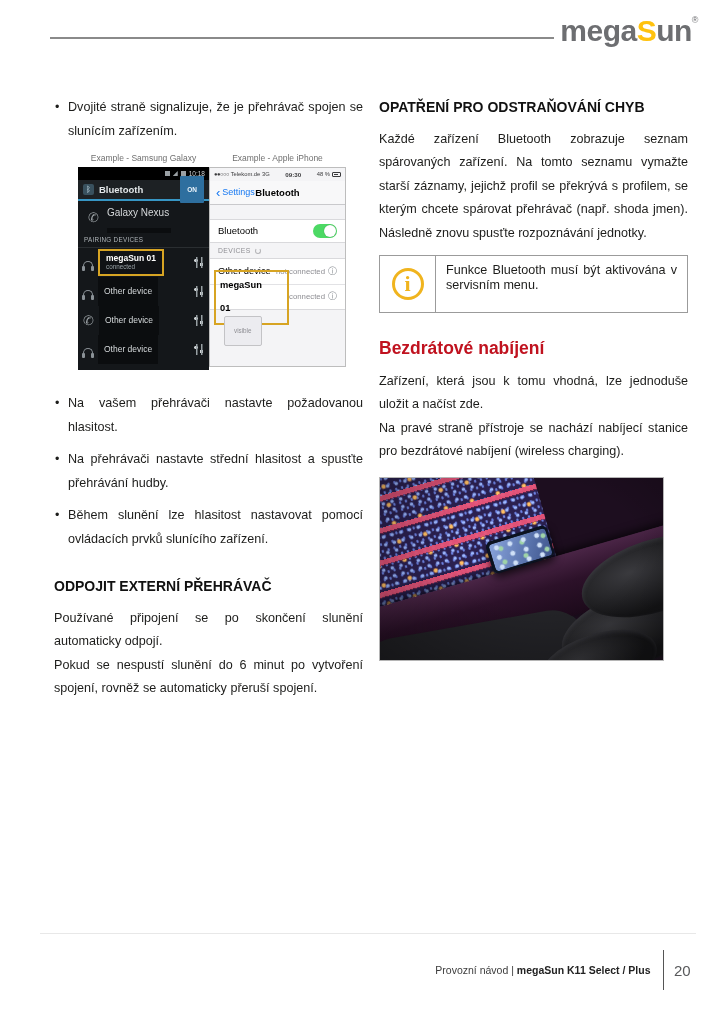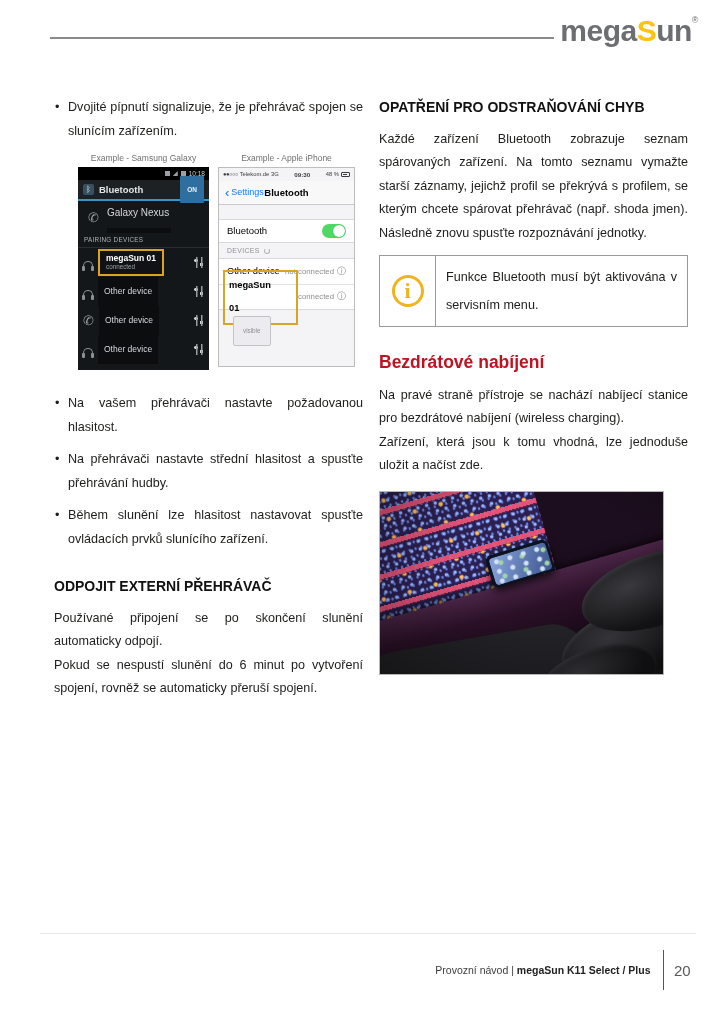--- a/index.html
+++ b/index.html
@@ -16,21 +16,21 @@
   
   .cols { position:absolute; top:96px; left:54px; width:634px; display:flex; gap:16px; }
   .col { width:309px; font-size:12.6px; line-height:23.5px; text-align:justify; }
   .col p { margin:0; }
   h3.sec { font-size:14px; font-weight:700; color:#111; margin:24px 0 8px 0; text-align:left; }
   h2.red { font-size:17.5px; font-weight:700; color:#c0121f; margin:24px 0 9px 0; text-align:left; }
   .bullet { position:relative; padding-left:14px; margin-bottom:9px; }
   .bullet::before { content:"•"; position:absolute; left:1px; top:0; color:#1d1d1b; }
 
   
-  .shots { display:flex; gap:9px; margin:2px 0 22px 2px;padding-left:22px; }
+  .shots { display:flex; margin:2px 0 22px 2px;padding-left:22px; }
   .shot { width:auto; }
   .shot figcaption { font-size:8.5px; color:#6f6f6f; text-align:center; margin-bottom:3px; line-height:12px; }
 
   
   .samsung { width:131px; height:203px; background:#14171a; overflow:hidden; font-family:"Liberation Sans",sans-serif; }
   .s-status { height:13px; background:#000; display:flex; align-items:center; justify-content:flex-end; gap:3px; padding:0 4px; }
   .s-status .s-time { color:#cfd3d6; font-size:6.5px; }
   .s-chip { width:5px; height:5px; background:#9aa0a4; }
   .s-chip.sig { clip-path:polygon(0 100%,100% 0,100% 100%); }
   .s-title { height:21px; background:#1d2124; border-bottom:2px solid #3796c4; display:flex; align-items:center; padding:0 5px; gap:5px; }
@@ -80,21 +80,21 @@
   .i-row .nm { font-size:9.3px; color:#000; }
   .i-row .nm-hl { font-size:9.3px; font-weight:700; color:#000; border:2px solid #d7a423; padding:2px 14px 2px 4px; margin-left:-4px; }
   .i-row .right { margin-left:auto; font-size:7.8px; color:#8e8e93; display:flex; align-items:center; gap:3px; }
   .i-row .info-g { font-size:9px; color:#8a8f94; }
   .i-visible { display:inline-block; margin:6px 0 0 14px; border:1px solid #c3c3c6; background:#ececf0; color:#8e8e93; font-size:6.3px; padding:2px 9px; border-radius:2px; }
 
   
   .infobox { border:1px solid #9b9b9b; display:flex; margin:10px 0 4px 0; min-height:58px; }
   .infobox .icon-cell { width:56px; border-right:1px solid #9b9b9b; display:flex; align-items:center; justify-content:center; flex:none; }
   .info-circle { width:32px; height:32px; border:3px solid #f0b41e; border-radius:50%; color:#f0b41e; font-weight:700; font-family:"Liberation Serif","DejaVu Serif",serif; font-size:22px; display:flex; align-items:center; justify-content:center; }
-  .infobox .txt-cell { padding:7px 10px; font-size:12.6px; line-height:28px; text-align:justify; }
+  .infobox .txt-cell { padding:7px 10px; font-size:12.6px; line-height:15px; text-align:justify; }
 
   
   .photo { width:285px; height:184px; border:1px solid #b5b5b5; position:relative; overflow:hidden; margin-top:13px; background:linear-gradient(200deg,#151118 0%,#1d1320 55%,#191418 100%); }
   .photo > div { position:absolute; }
   .led { left:-55px; top:-52px; width:310px; height:195px; transform:rotate(-16deg); background-color:#2b2050;
     background-image:
       radial-gradient(circle,#9db9ff 1.2px, rgba(90,110,220,.35) 2px, transparent 2.6px),
       radial-gradient(circle,#ffc063 1.6px, rgba(255,150,60,.35) 2.4px, transparent 3px),
       radial-gradient(circle,#6f86e8 1px, transparent 1.6px);
     background-size:9px 8px, 27px 19px, 6px 7px; background-position:0 0, 5px 7px, 3px 3px; }
@@ -126,21 +126,21 @@
 
 <div class="header">
   <div class="header-rule"></div>
   <div class="logo"><span>mega</span><span class="accent">S</span><span>un</span><span class="reg">®</span></div>
 </div>
 
 <div class="cols">
 
   <section class="col">
     <div class="bullet">
-        <p>Dvojité pípnutí signalizuje, že je přehrávač spojen se slunícím zařízením.</p>
+        <p>Dvojité straně signalizuje, že je přehrávač spojen se slunícím zařízením.</p>
       </div>
 
     <div class="shots">
 
       <figure class="shot">
         <figcaption>Example - Samsung Galaxy</figcaption>
         <div class="samsung">
           <div class="s-status">
             <span class="s-chip"></span>
             <span class="s-chip sig"></span>
@@ -231,43 +231,43 @@
       </figure>
     </div>
 
     <div class="bullet">
         <p>Na vašem přehrávači nastavte požadovanou hlasitost.</p>
       </div>
     <div class="bullet">
         <p>Na přehrávači nastavte střední hlasitost a spusťte přehrávání hudby.</p>
       </div>
     <div class="bullet">
-        <p>Během slunění lze hlasitost nastavovat spusťte ovládacích prvků slunícího zařízení.</p>
+        <p>Během slunění lze hlasitost nastavovat pomocí ovládacích prvků slunícího zařízení.</p>
       </div>
 
     <h3 class="sec">ODPOJIT EXTERNÍ PŘEHRÁVAČ</h3>
     <p>Používané připojení se po skončení slunění automaticky odpojí.</p>
     <p>Pokud se nespustí slunění do 6 minut po vytvoření spojení, rovněž se automaticky přeruší spojení.</p>
 
   </section>
 
   <section class="col">
     <h3 class="sec" style="margin-top:0;">OPATŘENÍ PRO ODSTRAŇOVÁNÍ CHYB</h3>
     <p>Každé zařízení Bluetooth zobrazuje seznam spárovaných zařízení. Na tomto seznamu vymažte starší záznamy, jejichž profil se překrývá s profilem, se kterým chcete spárovat přehrávač (např. shoda jmen). Následně znovu spusťte rozpoznávání jednotky.</p>
 
     <div class="infobox">
       <div class="icon-cell">
         <div class="info-circle">i</div>
       </div>
       <div class="txt-cell">Funkce Bluetooth musí být aktivována v servisním menu.</div>
     </div>
 
     <h2 class="red">Bezdrátové nabíjení</h2>
+    <p>Zařízení, která jsou k tomu vhodná, lze jednoduše uložit a načíst zde.</p>
     <p>Na pravé straně přístroje se nachází nabíjecí stanice pro bezdrátové nabíjení (wireless charging).</p>
-    <p>Zařízení, která jsou k tomu vhodná, lze jednoduše uložit a načíst zde.</p>
 
     <div class="photo">
       <div class="led"></div>
       <div class="tubes"></div>
       <div class="darkR"></div>
       <div class="band"></div>
       <div class="base"></div>
       <div class="cyl c1"></div>
       <div class="cyl c2"></div>
       <div class="cyl c3"></div>

